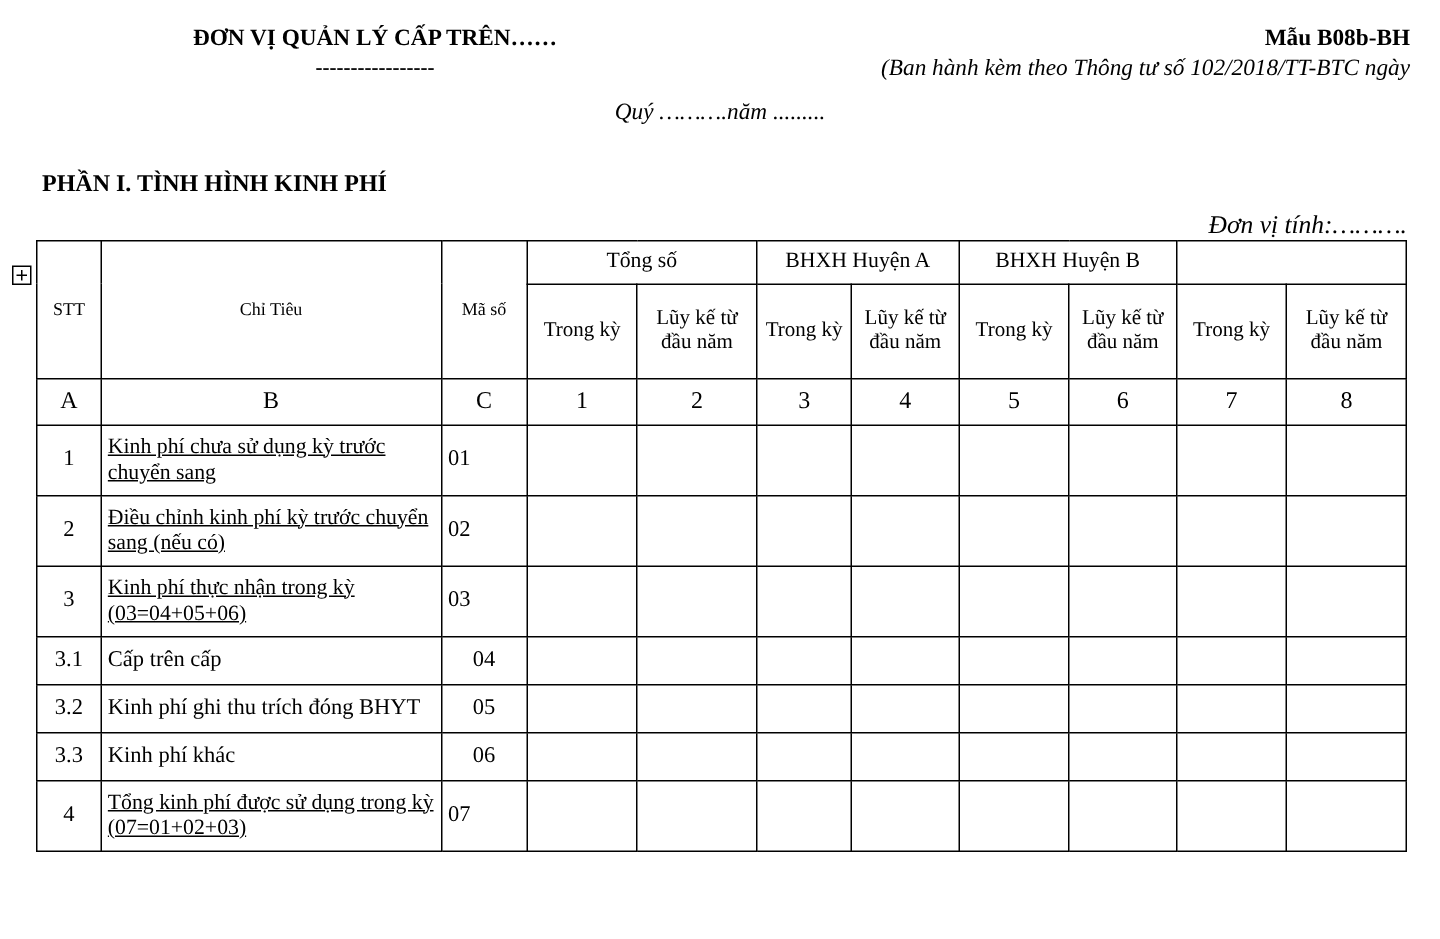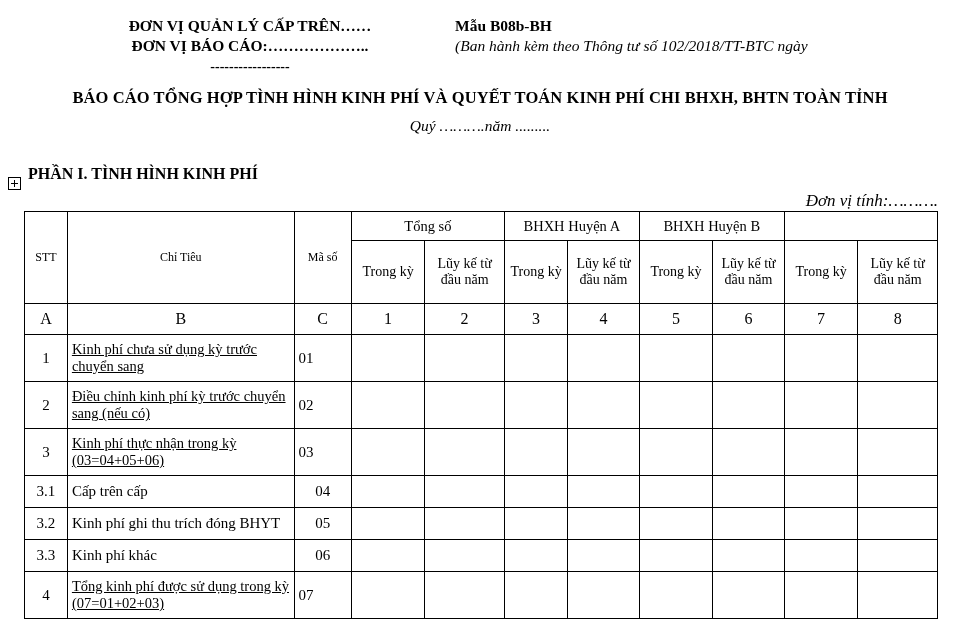--- a/index.html
+++ b/index.html
@@ -37,21 +37,21 @@
     box-sizing: border-box;
   }
   .header-left .dashes {
     font-weight: bold;
     letter-spacing: 0px;
     font-size: 14px;
     margin-top: 1px;
   }
   .header-right {
     flex: 1;
-    text-align: left;
+    text-align: right;
     font-size: 15.5px;
     line-height: 1.32;
     padding-right: 20px;
   }
   .header-right .form-code {
     font-weight: bold;
   }
   .header-right .issued {
     font-style: italic;
   }
@@ -188,30 +188,28 @@
 </head>
 <body>
 
 <div class="page">
 
   <div class="corner-handle"></div>
 
   <div class="header-row">
     <div class="header-left">
       <div>ĐƠN VỊ QUẢN LÝ CẤP TRÊN……</div>
-      <div>ĐƠN VỊ BÁO CÁO:………………..</div>
       <div class="dashes">-----------------</div>
     </div>
     <div class="header-right">
       <div class="form-code">Mẫu B08b-BH</div>
       <div class="issued">(Ban hành kèm theo Thông tư số 102/2018/TT-BTC ngày</div>
     </div>
   </div>
 
-  <div class="doc-title">BÁO CÁO TỔNG HỢP TÌNH HÌNH KINH PHÍ VÀ QUYẾT TOÁN KINH PHÍ CHI BHXH, BHTN TOÀN TỈNH</div>
   <div class="doc-period">Quý ……….năm .........</div>
   <div class="part-title">PHẦN I. TÌNH HÌNH KINH PHÍ</div>
   <div class="unit-line">Đơn vị tính:……….</div>
 
   <div class="table-wrap">
     <table class="report">
       <colgroup>
         <col style="width:42px">
         <col style="width:222px">
         <col style="width:56px">

